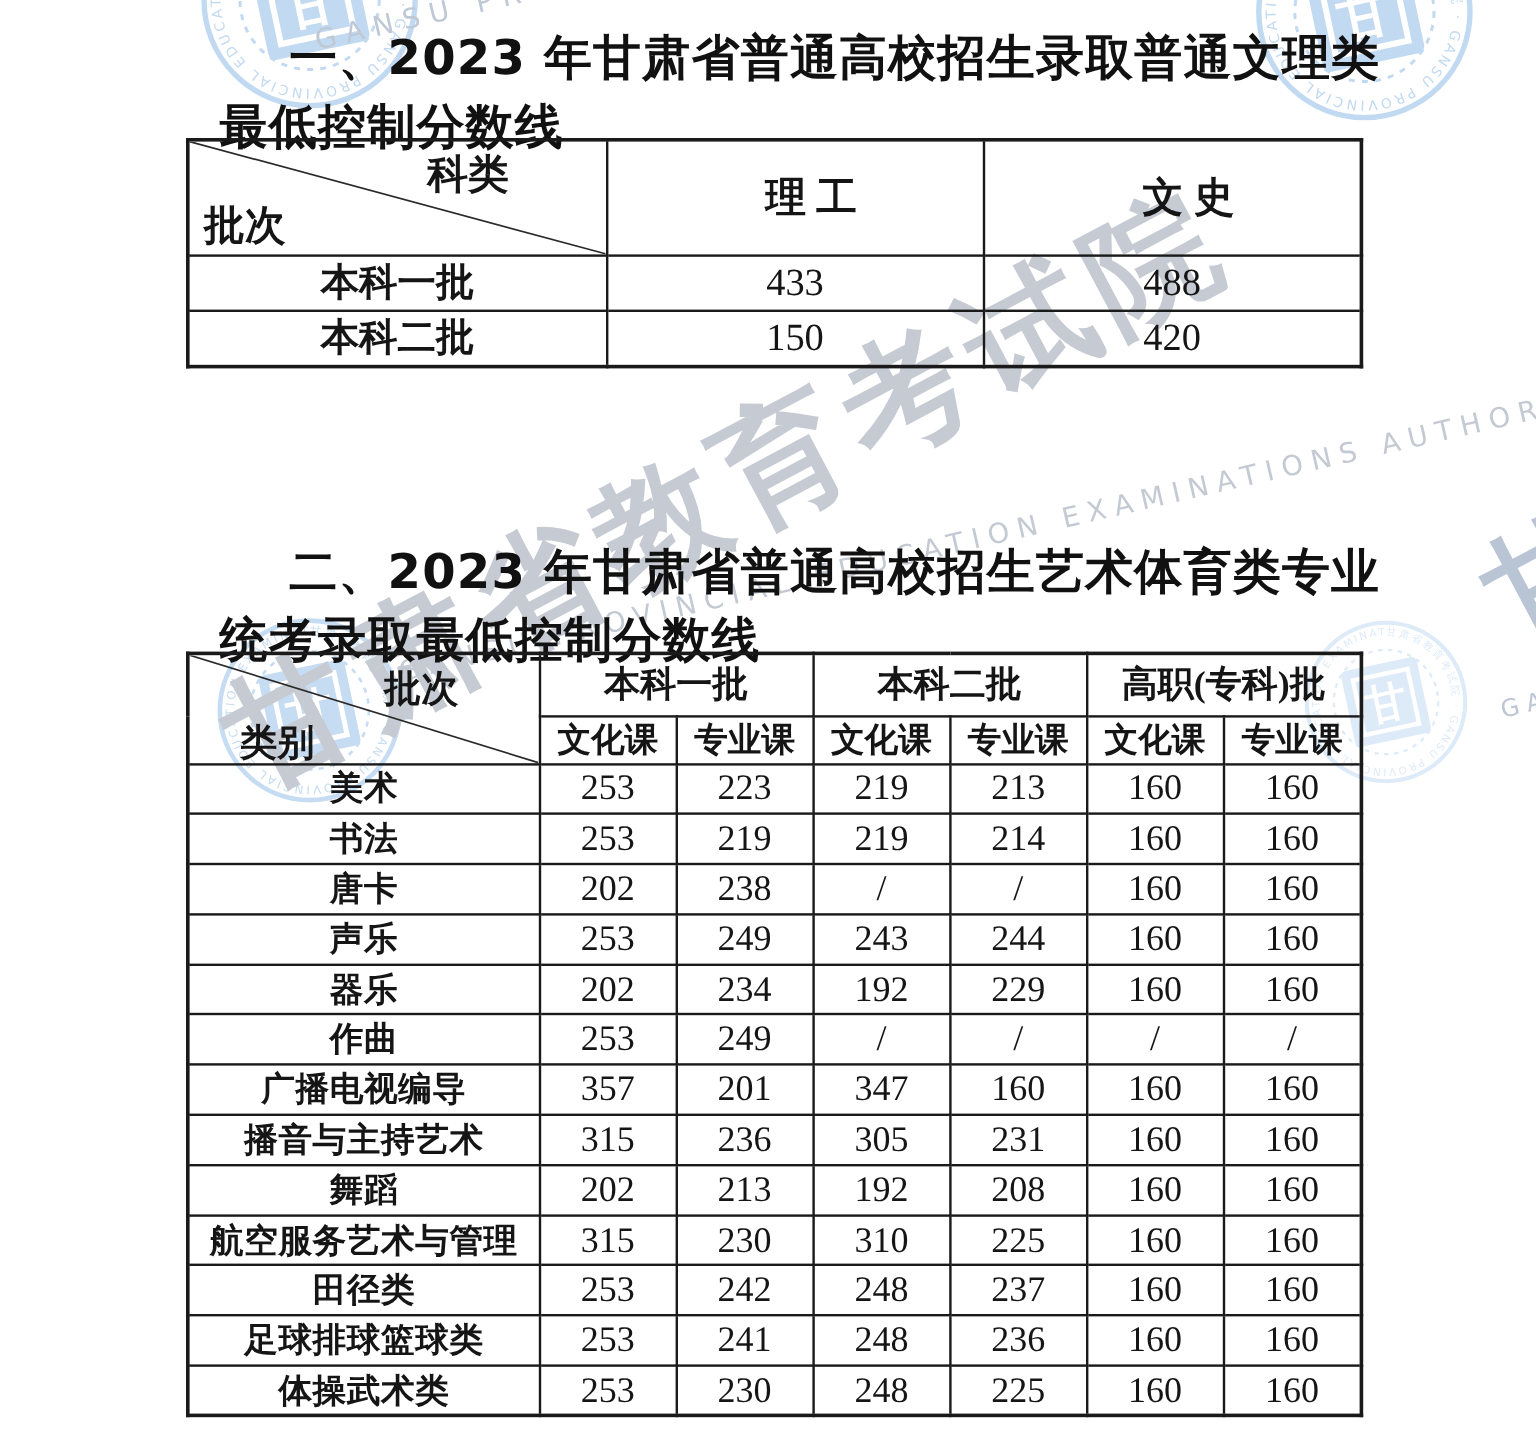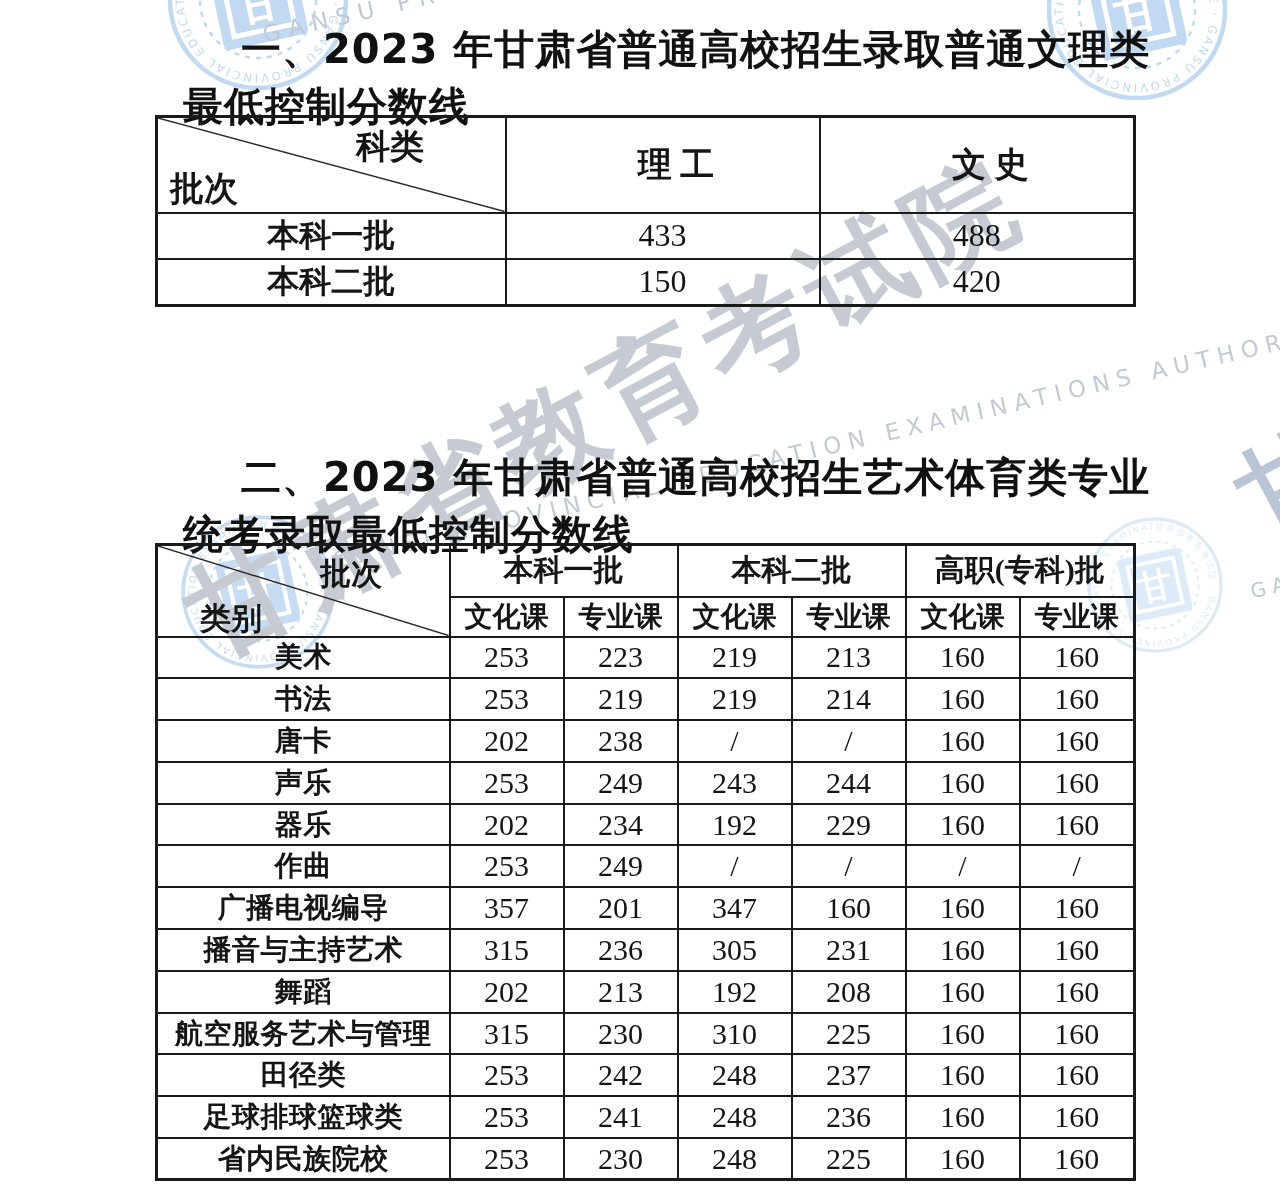--- a/index.html
+++ b/index.html
@@ -324,21 +324,21 @@
             <td class="rlabel">足球排球篮球类</td>
           <td class="val">253</td>
             <td class="val">241</td>
             <td class="val">248</td>
             <td class="val">236</td>
             <td class="val">160</td>
             <td class="val">160</td>
           </tr>
 
           <tr>
-            <td class="rlabel">省内民族院校</td>
+            <td class="rlabel">体操武术类</td>
           <td class="val">253</td>
             <td class="val">230</td>
             <td class="val">248</td>
             <td class="val">225</td>
             <td class="val">160</td>
             <td class="val">160</td>
           </tr>
         </tbody>
     </table>
 

